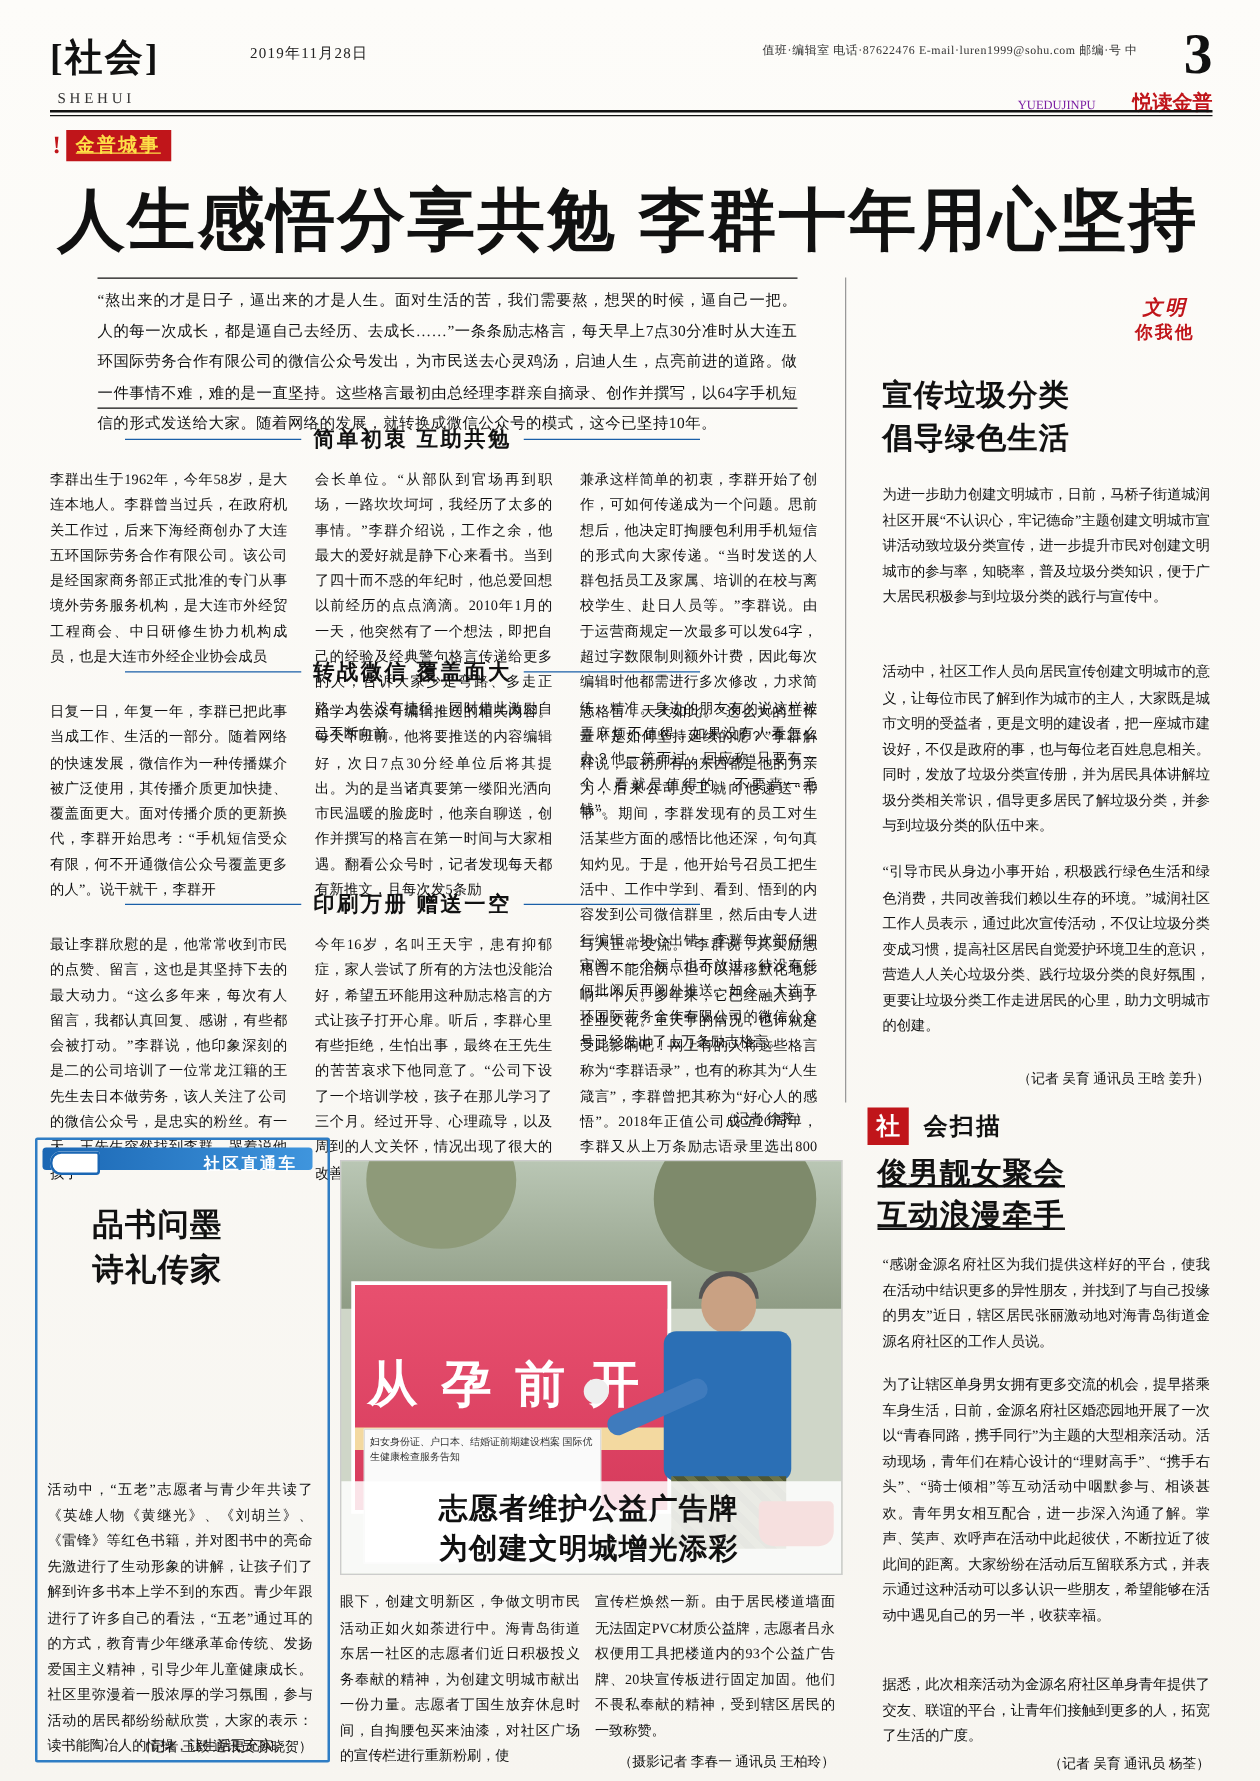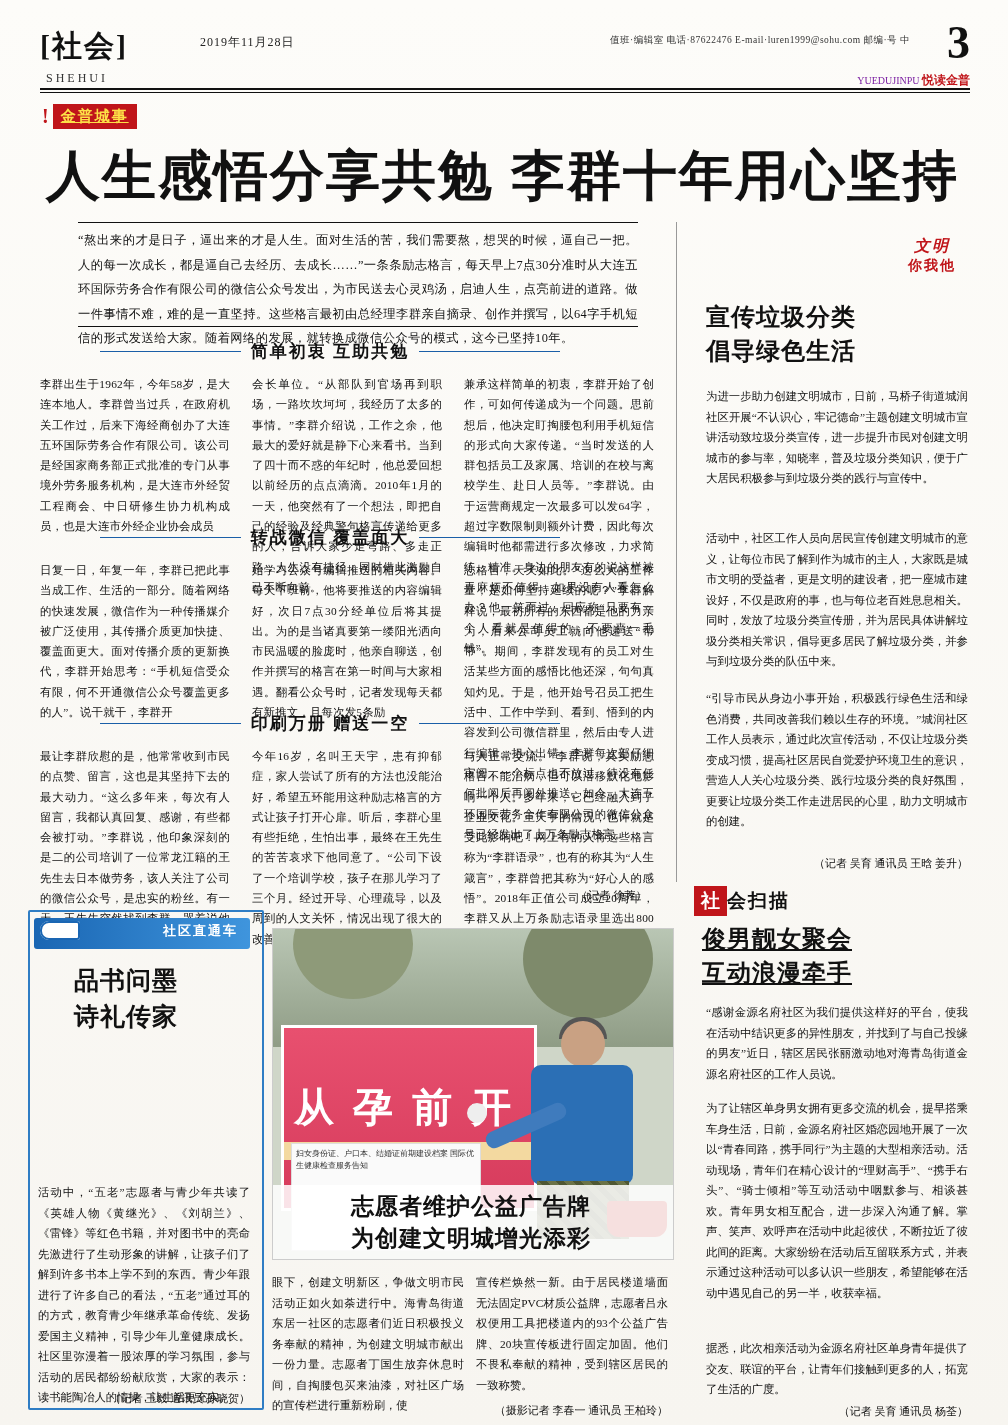--- a/index.html
+++ b/index.html
@@ -15,21 +15,21 @@
     background:linear-gradient(180deg,#fdfcf9 0%,#f7f5f0 100%);}
   
   .masthead{position:absolute;left:40px;top:26px;width:930px;height:58px;}
   .mh-left{position:absolute;left:0;top:0;}
   .mh-title{font-size:30px;font-weight:bold;letter-spacing:2px;color:#111;}
   .mh-pinyin{font-size:12px;letter-spacing:3px;color:#333;margin-top:4px;padding-left:6px;}
   .mh-date{position:absolute;left:160px;top:8px;font-size:12px;color:#222;letter-spacing:1px;}
   .mh-contact{position:absolute;right:60px;top:8px;font-size:9.5px;color:#333;letter-spacing:.5px;}
   .mh-bigno{position:absolute;right:0;top:-6px;font-size:46px;font-weight:bold;color:#111;line-height:1;}
   .mh-yue{position:absolute;right:0px;top:46px;font-size:10px;color:#7b1fa2;}
-  .mh-yue b{color:#c0151a;font-size:12px;}
+  .mh-yue b{color:#c0151a;font-size:16px;margin-left:27px;}
   .mh-rule{position:absolute;left:40px;top:88px;width:930px;border-top:2px solid #111;}
   .mh-rule2{position:absolute;left:40px;top:92px;width:930px;border-top:1px solid #111;}
 
   
   .sectag{position:absolute;left:42px;top:104px;display:flex;align-items:center;}
   .sectag .bang{color:#c0151a;font-size:20px;font-weight:bold;margin-right:4px;}
   .sectag .lbl{background:#c0151a;color:#fde047;font-size:15px;font-weight:bold;
     padding:3px 8px;letter-spacing:2px;text-decoration:underline;}
 
   
@@ -59,26 +59,26 @@
   .rail-badge .b2{color:#c0151a;font-size:14px;font-weight:bold;letter-spacing:2px;}
   .rail-h1{position:absolute;left:706px;top:300px;width:260px;
     font-size:24px;font-weight:bold;color:#111;line-height:1.42;
     font-family:"Liberation Sans",sans-serif;letter-spacing:1px;}
   .rail-body{position:absolute;left:706px;width:262px;font-size:11.4px;line-height:1.8;
     text-align:justify;color:#111;}
   .rail-sign{text-align:right;font-size:11px;margin-top:6px;}
 
   .rail-sec2{position:absolute;left:694px;top:886px;display:flex;align-items:center;}
   .rail-sec2 .sq{background:#c0151a;color:#fff;font-size:19px;font-weight:bold;padding:2px 7px;}
-  .rail-sec2 .rest{font-size:19px;font-weight:bold;color:#111;letter-spacing:2px;margin-left:0;}
+  .rail-sec2 .rest{font-size:19px;font-weight:bold;color:#111;letter-spacing:2px;margin-left:12px;}
   .rail-h2{position:absolute;left:702px;top:922px;width:266px;font-size:24px;font-weight:bold;
     color:#111;line-height:1.42;font-family:"Liberation Sans",sans-serif;letter-spacing:1px;}
 
   
-  .comm-banner{position:absolute;left:34px;top:918px;width:216px;height:31px;
+  .comm-banner{position:absolute;left:34px;top:918px;width:216px;height:18px;
     background:linear-gradient(90deg,#1a66b3,#3f95dd);border-radius:3px;}
   .comm-banner .t{color:#fff;font-size:13px;font-weight:bold;letter-spacing:2px;
     position:absolute;right:12px;top:4px;}
   .comm-train{position:absolute;left:6px;top:3px;width:40px;height:19px;
     background:#fff;border-radius:9px 3px 3px 9px;box-shadow:inset 0 0 0 2px #1a66b3;}
   .comm-h{position:absolute;left:74px;top:962px;width:200px;font-size:25px;font-weight:bold;
     line-height:1.45;color:#111;font-family:"Liberation Sans",sans-serif;letter-spacing:1px;}
   .comm-body{position:absolute;left:38px;width:212px;font-size:11.3px;line-height:1.82;
     text-align:justify;color:#111;}
   .comm-frame{position:absolute;left:28px;top:910px;width:232px;height:496px;

